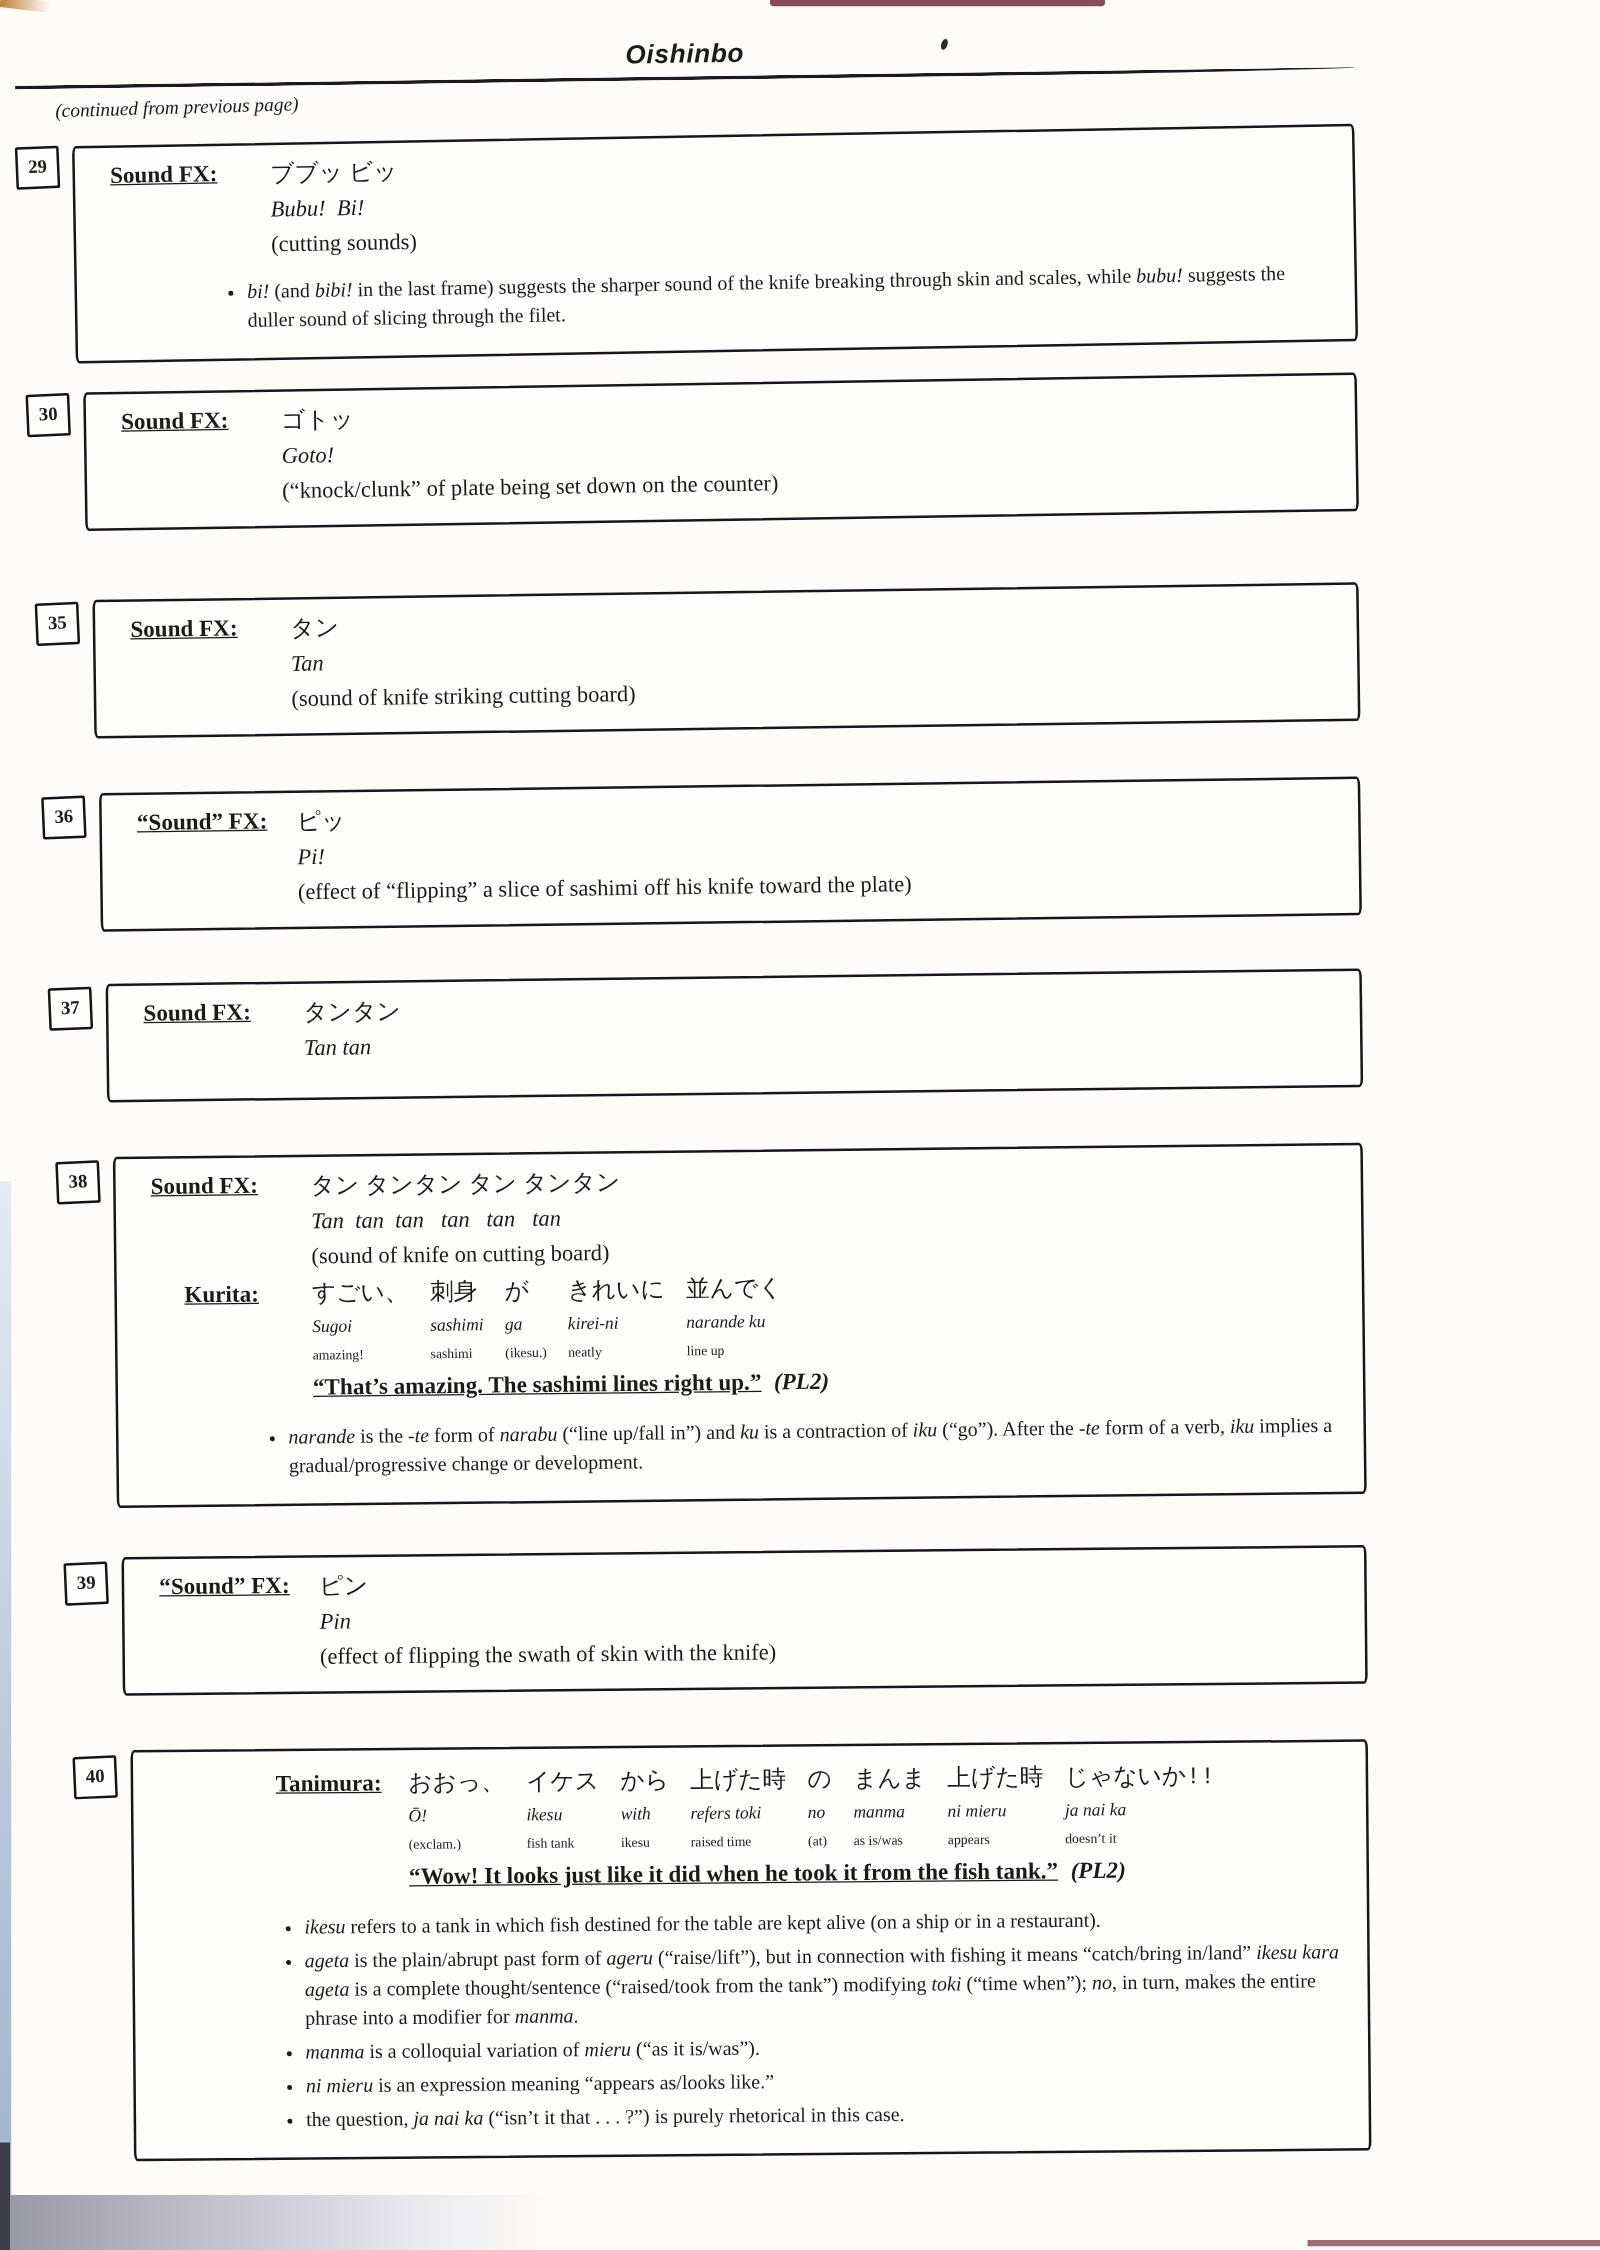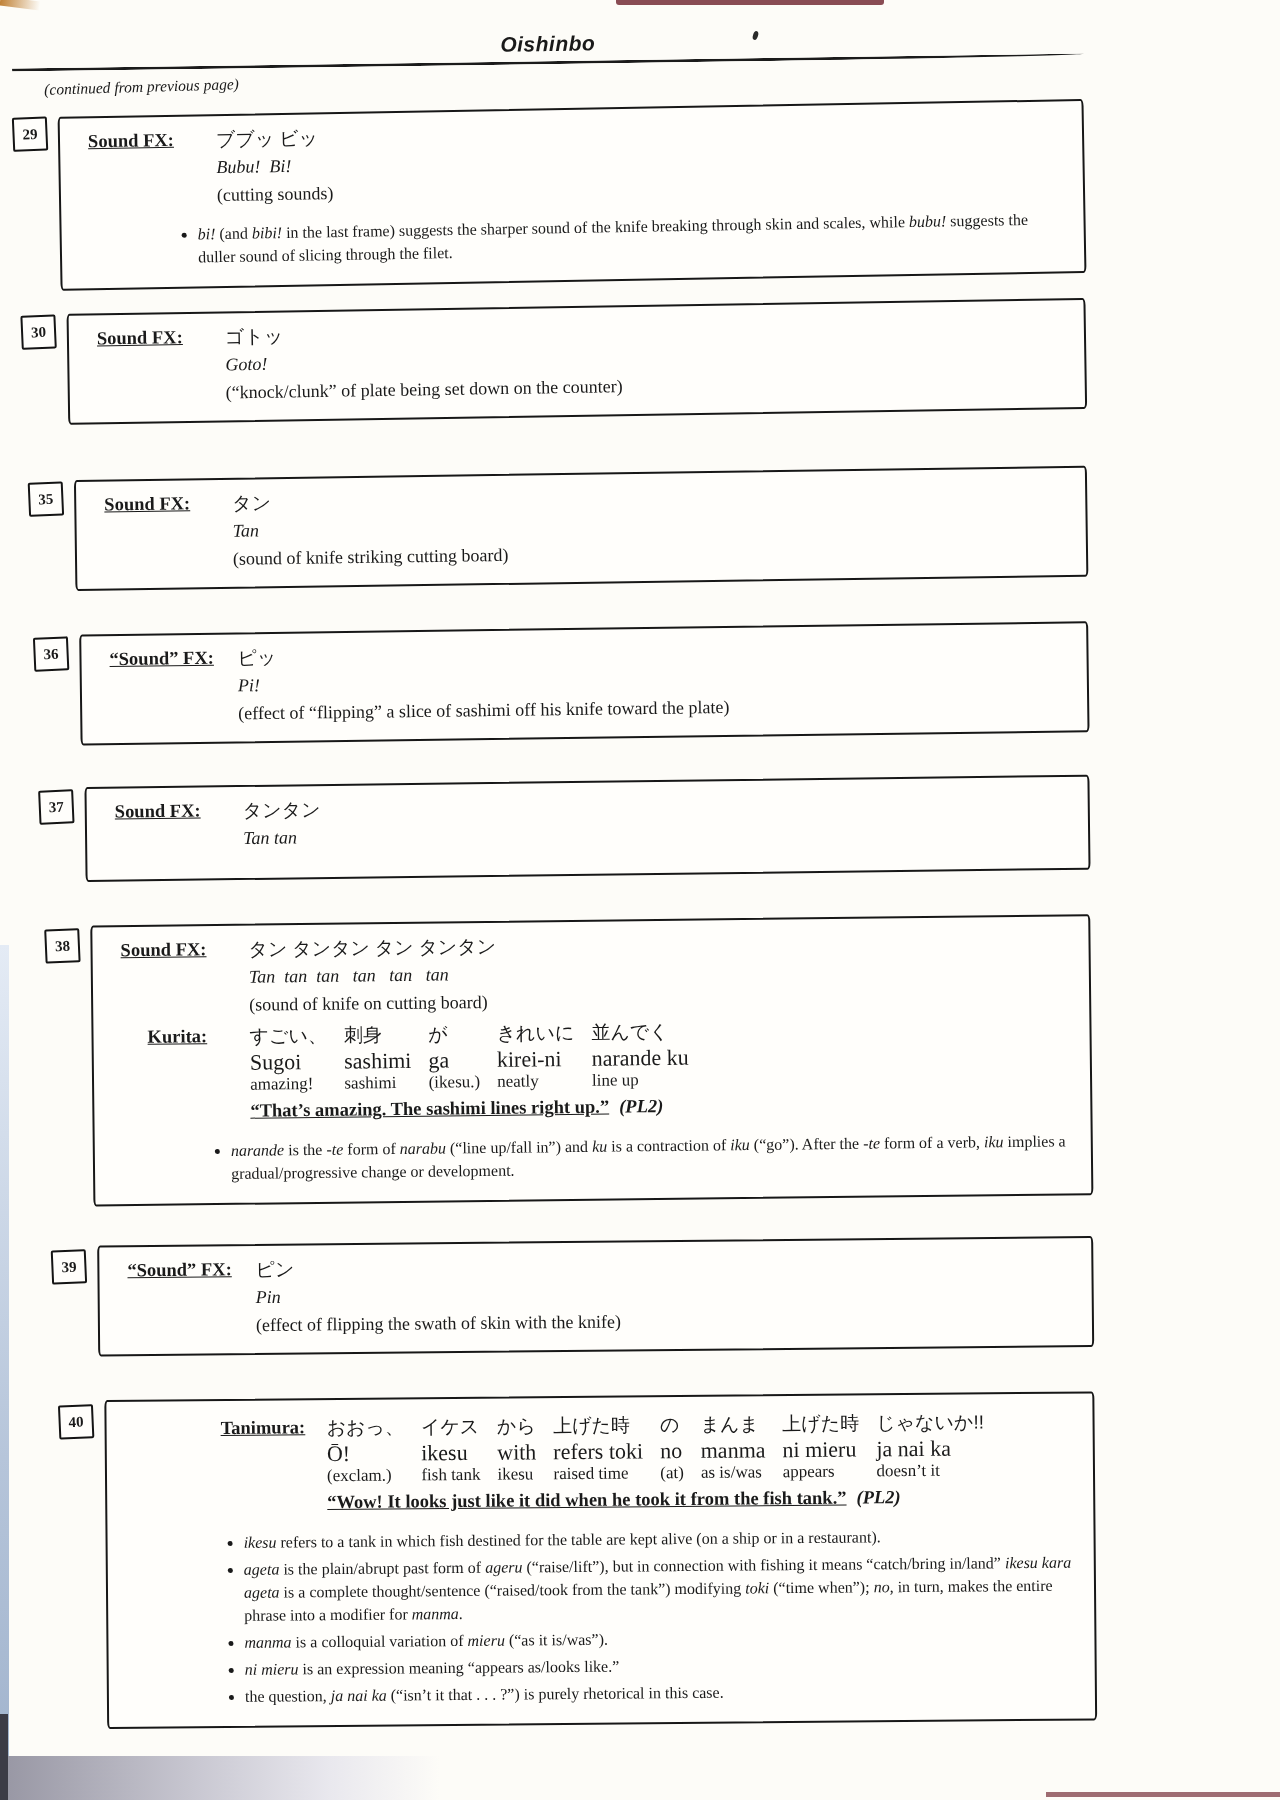--- a/index.html
+++ b/index.html
@@ -47,23 +47,23 @@
     padding:10px 20px 14px 28px;border-radius:3px/7px;}
   .row{display:flex;align-items:flex-start;}
   .lbl{flex:none;width:128px;box-sizing:border-box;
     font-weight:bold;font-size:18.5px;line-height:27px;text-decoration:underline;}
   .fxc .jp{font-size:19px;line-height:28px;font-family:"Liberation Serif","DejaVu Sans",serif;}
   .fxc .rom{font-style:italic;font-size:18px;line-height:27px;white-space:pre-wrap;}
   .fxc .gloss{font-size:18px;line-height:28px;}
   .dlg{margin-top:4px;}
   .words{display:flex;gap:17px;}
   .word{display:flex;flex-direction:column;}
-  .word .jp{font-size:19px;line-height:27px;white-space:nowrap;font-family:Liberation Sans, sans-serif;}
-  .word .rom{font-size:22px;line-height:26px;white-space:nowrap;}
-  .word .en{font-size:17px;line-height:18px;white-space:nowrap;}
+  .word .jp{font-size:19px;line-height:27px;white-space:nowrap;font-family:Liberation Mono, monospace;}
+  .word .rom{font-style:italic;font-size:14px;line-height:26px;white-space:nowrap;}
+  .word .en{font-size:11px;line-height:18px;white-space:nowrap;}
   .trans{margin-top:3px;font-size:18.5px;font-weight:bold;line-height:29px;}
   .trans .t{text-decoration:underline;}
   .trans .pl{margin-left:10px;font-style:italic;}
   .notes{margin:13px 0 0 84px;padding-left:24px;font-size:16px;line-height:23px;}
   .notes li{margin-bottom:4px;}
 </style>
 </head>
 <body>
 
 <div class="art art-top-wisp"></div>

